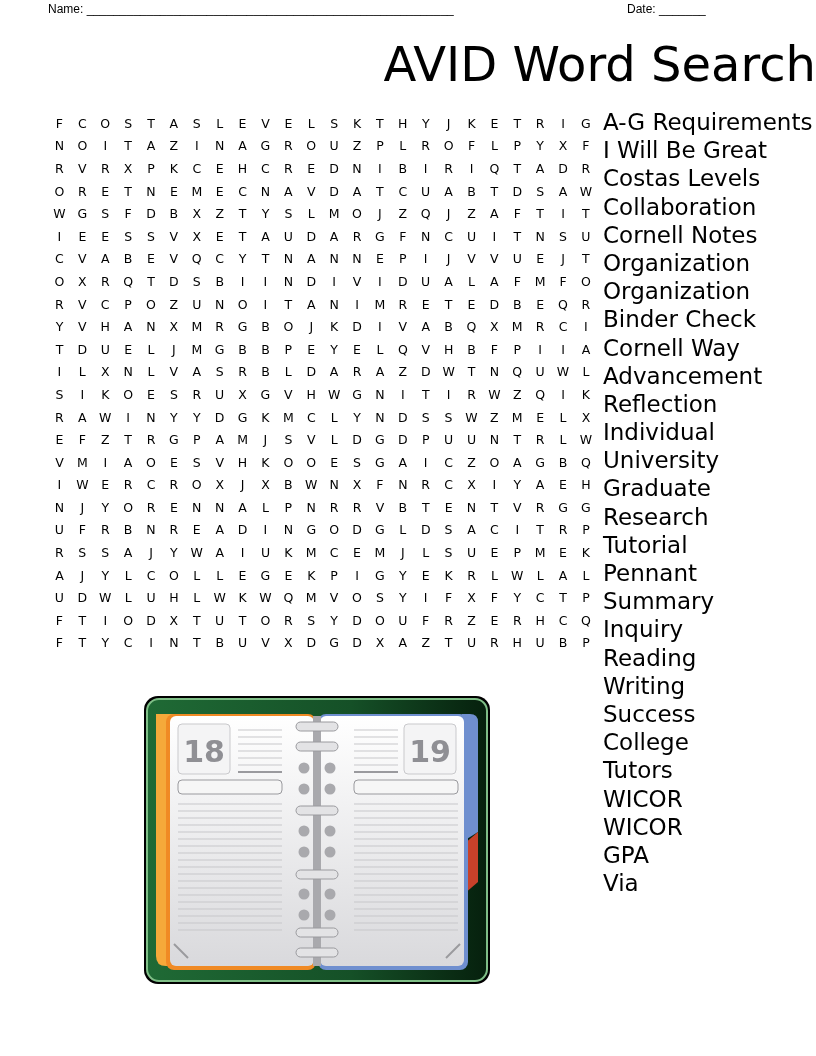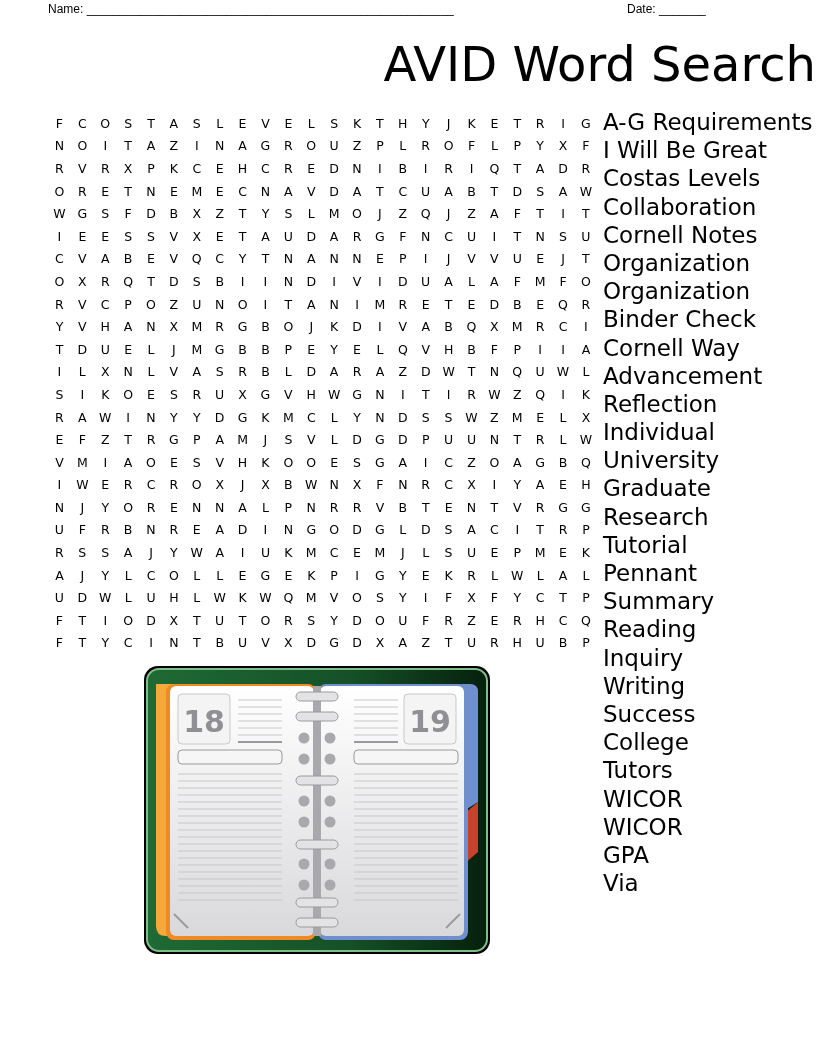--- a/index.html
+++ b/index.html
@@ -5,21 +5,21 @@
   html, body { margin: 0; padding: 0; background: #ffffff; }
   body { width: 816px; height: 1056px; position: relative; overflow: hidden; color: #000; }
   .header-line { position: absolute; top: 0; left: 48px; font-family: Liberation Sans, sans-serif; font-size: 12px; line-height: 18px; white-space: pre; }
   .header-date { position: absolute; top: 0; left: 627px; font-family: "Liberation Sans", sans-serif; font-size: 12px; line-height: 18px; white-space: pre; }
   .title { position: absolute; top: 34px; left: 0; width: 816px; text-align: right; font-family: "DejaVu Sans", sans-serif; font-size: 48px; line-height: 60px; font-weight: normal; }
   .grid { position: absolute; top: 112px; left: 48px; font-family: "DejaVu Sans", sans-serif; font-size: 12.5px; }
   .grid-row { display: flex; height: 22.6px; align-items: center; }
   .cell { width: 22.9px; text-align: center; }
   .wordlist { position: absolute; top: 110px; left: 603px; font-family: "DejaVu Sans", sans-serif; font-size: 23px; }
   .word { height: 28.2px; line-height: 24px; white-space: nowrap; }
-  .planner { position: absolute; top: 664px; left: 142px; width: 350px; height: 292px; }
+  .planner { position: absolute; top: 694px; left: 142px; width: 350px; height: 292px; }
 </style>
 </head>
 <body>
 
 <div class="header-line">Name: _______________________________________________________</div>
 <div class="header-date">Date: _______</div>
 
 <div class="title">AVID Word Search</div>
 
 <div class="grid" id="grid">
@@ -661,22 +661,22 @@
     <div class="word">Cornell Way</div>
     <div class="word">Advancement</div>
     <div class="word">Reflection</div>
     <div class="word">Individual</div>
     <div class="word">University</div>
     <div class="word">Graduate</div>
     <div class="word">Research</div>
     <div class="word">Tutorial</div>
     <div class="word">Pennant</div>
     <div class="word">Summary</div>
+    <div class="word">Inquiry</div>
     <div class="word">Reading</div>
-    <div class="word">Inquiry</div>
     <div class="word">Writing</div>
     <div class="word">Success</div>
     <div class="word">College</div>
     <div class="word">Tutors</div>
     <div class="word">WICOR</div>
     <div class="word">WICOR</div>
     <div class="word">GPA</div>
     <div class="word">Via</div>
   </div>
 

